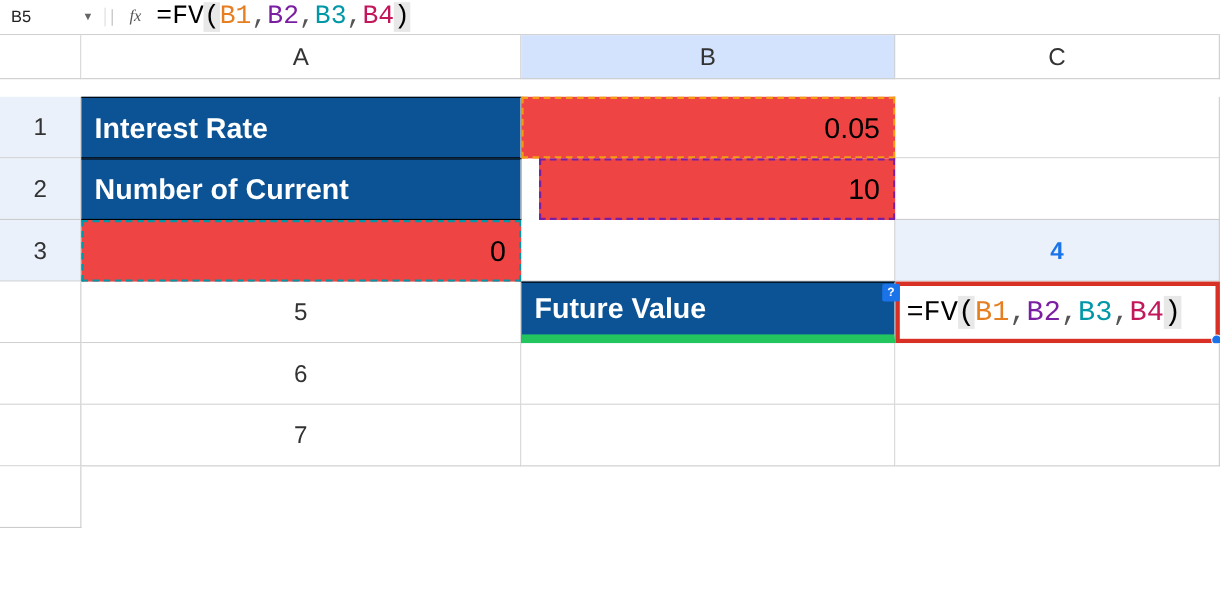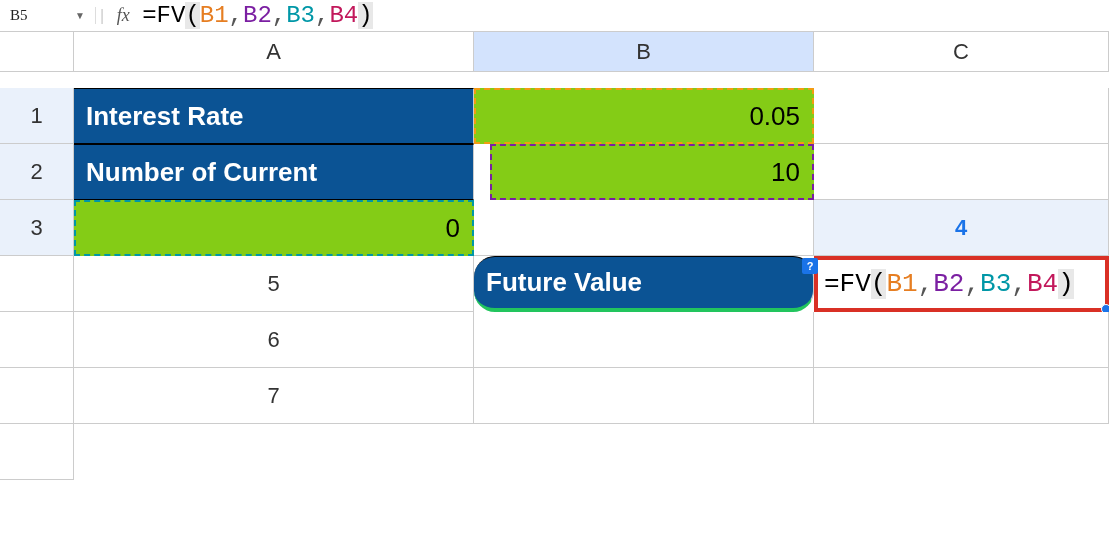--- a/index.html
+++ b/index.html
@@ -23,31 +23,30 @@
     }
     .name-box {
       width: 96px;
       padding: 0 10px;
       font-size: 15px;
       color: #222;
       display: flex;
       align-items: center;
       justify-content: space-between;
       border-right: 1px solid #ddd;
-      font-family: Liberation Serif, serif;
     }
     .name-box .dropdown-icon {
       font-size: 10px;
       color: #666;
     }
     .fx-icon {
       width: 30px;
       text-align: center;
       font-style: italic;
-      font-size: 18px;
+      font-size: 15px;
       color: #555;
       font-family: Georgia, serif;
     }
     .divider-v {
       color: #ccc;
       margin: 0 4px;
     }
     .formula-input {
       flex: 1;
       font-family: 'Consolas', 'Courier New', monospace;
@@ -116,25 +115,24 @@
       position: relative;
     }
     .cell.label-cell {
       background: #0b5394;
       color: #fff;
       font-weight: bold;
       border-top: 1px solid #000;
       border-bottom: 1px solid #000;
     }
     .cell.label-cell.last {
-      border-bottom: 4px solid #22c55e;
-      border-radius: 21px;
+      border-bottom: 8px solid #22c55e;
     }
     .cell.value-cell {
-      background: #84cc16;
+      background: #ef4444;
       justify-content: flex-end;
       color: #000;
     }
     .cell.value-cell.ref-orange {
       border: 2px dashed #f39c12;
     }
     .cell.value-cell.ref-purple {
       border: 2px dashed #7b1fa2;
       margin-left: 16px;
     }

